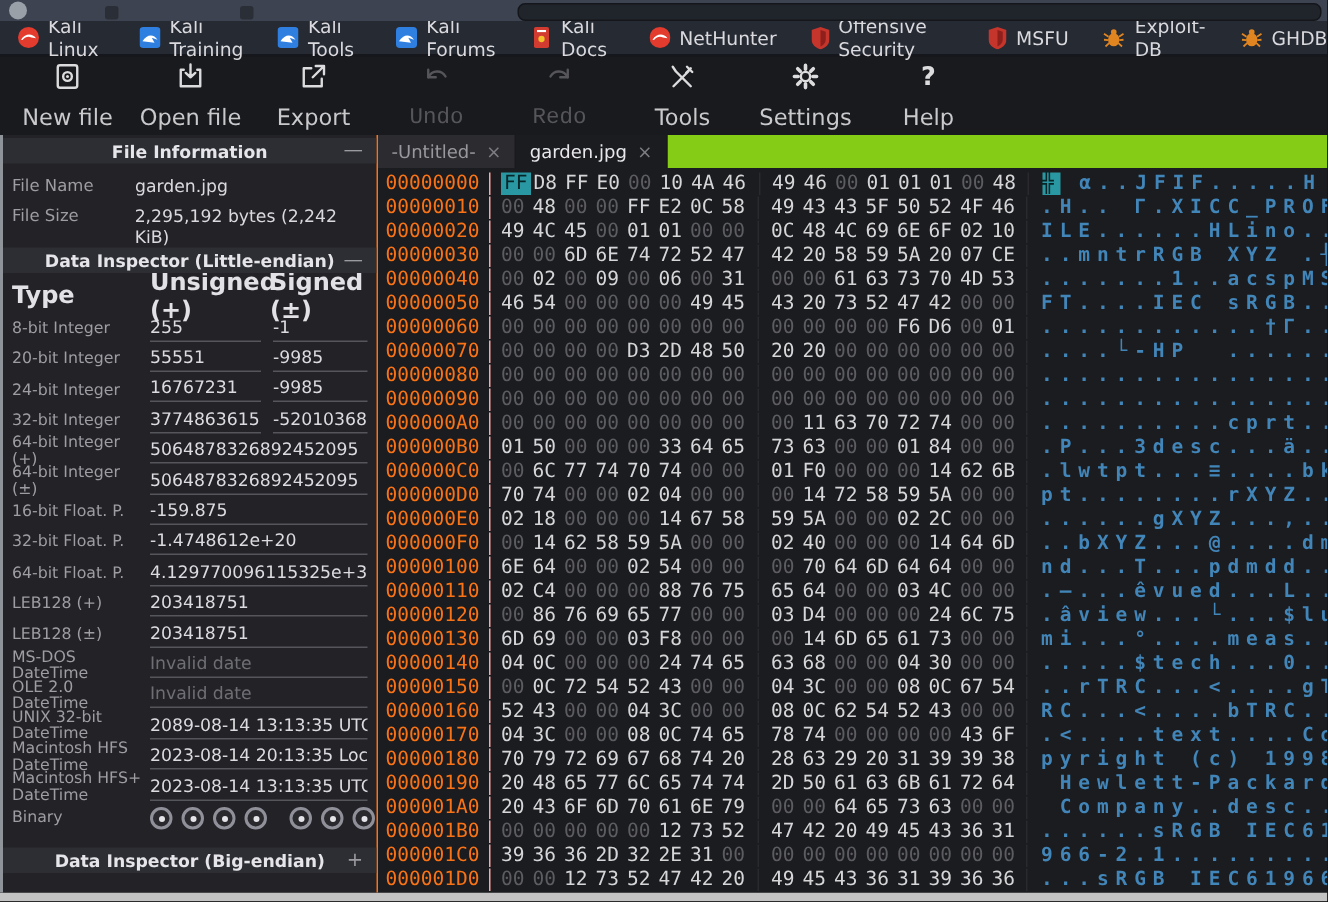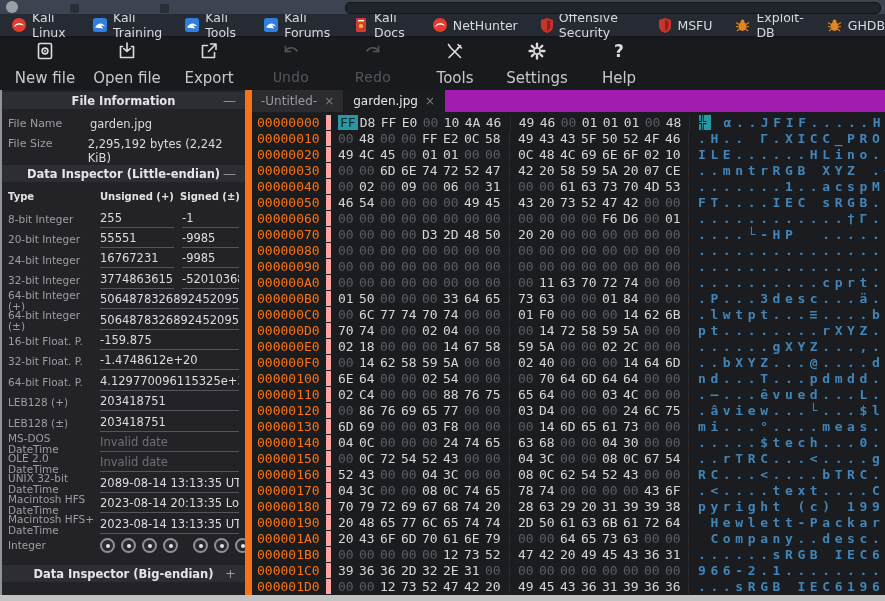--- a/index.html
+++ b/index.html
@@ -28,64 +28,64 @@
   .tb-btn svg{width:20px;height:20px;stroke:currentColor;fill:none;stroke-width:1.6;
               stroke-linecap:round;stroke-linejoin:round;}
   .tb-label{font-size:15px;color:#c9c9cc;}
   .tb-btn.disabled{color:#55555a;}
   .tb-btn.disabled .tb-label{color:#55555a;font-family:Liberation Mono, monospace;}
 
   
   .main{display:flex;height:505px;}
 
   
-  .left-panel{width:252px;background:#232327;border-left:2px solid #8f949b;border-right:7px solid #f97316;
+  .left-panel{width:252px;background:#232327;border-left:2px solid #8f949b;border-right:1px solid #f97316;
               display:flex;flex-direction:column;box-sizing:border-box;overflow:hidden;}
   .panel-hdr{height:17px;background:#2d2e33;display:flex;align-items:center;justify-content:center;
              font-size:11.5px;font-weight:bold;color:#e6e6ea;position:relative;margin-top:2px;flex:none;}
   .hdr-toggle{position:absolute;right:9px;top:0;color:#9a9aa0;font-weight:normal;font-size:13px;line-height:17px;cursor:default;}
   .fi-rows{padding:8px 0 6px;}
   .fi-row{display:flex;align-items:flex-start;height:20px;padding-left:6px;font-size:11px;}
   .fi-label{width:82px;color:#9d9da3;}
   .fi-value{color:#dadade;font-size:11.5px;}
 
   .di-colhead{display:flex;align-items:center;height:21px;padding:4px 0 2px 6px;
-              font-size:10px;font-weight:bold;color:#e2e2e6;}
+              font-size:16px;font-weight:bold;color:#e2e2e6;}
   .di-ch-type{width:92px;}
   .di-ch-c1{width:80px;}
   .di-ch-c2{flex:1;}
   .di-rows{flex:none;}
   .di-row{display:flex;align-items:center;height:20.4px;padding-left:6px;font-size:11.5px;box-sizing:border-box;}
   .di-label{width:92px;flex:none;color:#9d9da3;font-size:10.5px;line-height:1.04;padding-right:4px;box-sizing:border-box;}
   .di-val{border-bottom:1px solid #55555c;color:#dcdce0;padding-bottom:2px;white-space:nowrap;overflow:hidden;}
   .di-val.c0{width:74px;margin-right:8px;}
   .di-val.c1{flex:1;margin-right:6px;}
   .di-val.wide{flex:1;margin-right:6px;}
   .di-val.muted{color:#6e6e75;}
   .bits{display:flex;align-items:center;gap:6px;padding-top:1px;}
   .radio{width:11px;height:11px;border-radius:50%;border:2px solid #90909a;background:#2a2a2e;
          display:inline-flex;align-items:center;justify-content:center;}
   .radio.gap{margin-left:9px;}
   .radio .dot{width:4px;height:4px;border-radius:50%;background:#e4e4e8;}
   .be-hdr{margin-top:auto;margin-bottom:13px;}
 
   
   .right{flex:1;display:flex;flex-direction:column;min-width:0;}
-  .tabbar{height:22px;background:#a21caf;display:flex;align-items:stretch;flex:none;}
+  .tabbar{height:22px;background:#84cc16;display:flex;align-items:stretch;flex:none;}
   .tab{display:flex;align-items:center;gap:7px;padding:0 9px;font-size:12px;color:#98989e;
        background:#2c2c30;border-right:1px solid #1a1a1d;cursor:default;}
   .tab.active{background:#1b1c1f;color:#e8e8ec;}
   .tab-close{color:#7c7c82;font-size:12px;}
 
   
   .hexview{flex:1;background:#1b1c1f;font-family:"DejaVu Sans Mono","Liberation Mono",monospace;
            font-size:13px;padding-top:2px;overflow:hidden;}
   .hex-row{height:16px;display:flex;align-items:center;white-space:pre;}
   .off{width:66px;margin-left:5px;color:#f97316;flex:none;}
-  .bytes{display:flex;margin-left:3px;padding-left:7px;border-left:5px solid #fca5a5;flex:none;}
+  .bytes{display:flex;margin-left:3px;padding-left:7px;border-left:1px solid #fca5a5;flex:none;}
   .byte{width:21px;color:#d6d6d8;flex:none;}
   .byte.z{color:#5c5c62;}
   .byte:nth-child(9){margin-left:3px;padding-left:8px;border-left:1px solid #29292e;}
   .byte.sel{background:#2a98a2;color:#07262a;width:auto;padding:0 2px;margin-right:2px;}
   .ascii{margin-left:2px;padding-left:9px;border-left:1px solid #29292e;color:#4285b8;
          font-weight:bold;letter-spacing:4.6px;}
   .asel{background:#2a98a2;color:#07262a;}
 
   .bottom-strip{height:6px;background:#c3c3c3;}
 </style>
@@ -348,21 +348,21 @@
           </div>
           <div class="di-row">
             <span class="di-label">Macintosh HFS DateTime</span>
             <span class="di-val wide">2023-08-14 20:13:35 Local</span>
           </div>
           <div class="di-row">
             <span class="di-label">Macintosh HFS+ DateTime</span>
             <span class="di-val wide">2023-08-14 13:13:35 UTC</span>
           </div>
           <div class="di-row">
-            <span class="di-label">Integer</span>
+            <span class="di-label">Binary</span>
             <div class="bits">
               <span class="radio">
                 <span class="dot"></span>
               </span>
               <span class="radio">
                 <span class="dot"></span>
               </span>
               <span class="radio">
                 <span class="dot"></span>
               </span>

